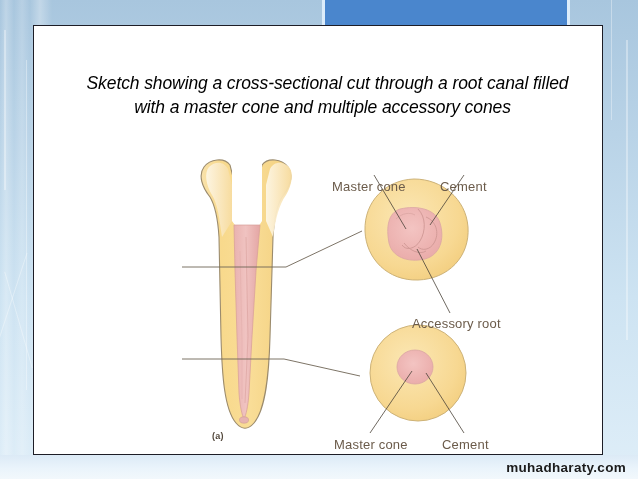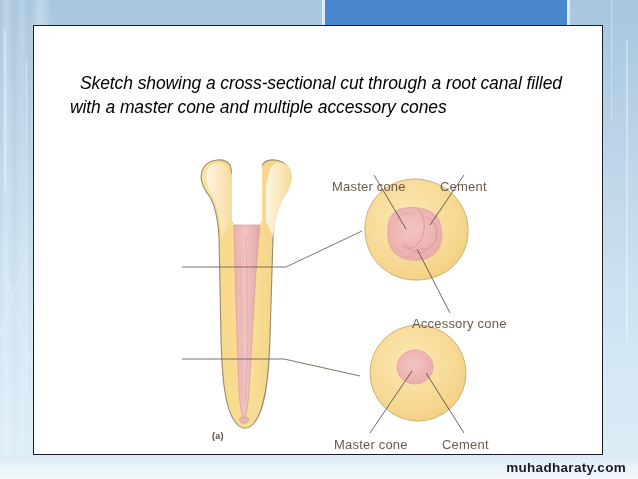--- a/index.html
+++ b/index.html
@@ -74,20 +74,21 @@
     left: 36px;
     top: 45px;
     width: 505px;
     font-size: 17.5px;
     line-height: 1.38;
     font-style: italic;
     color: #000000;
     letter-spacing: -0.1px;
     text-indent: 10px;
     font-family: "Liberation Sans", sans-serif;
+    text-align: center;
   }
 
   
   #figure {
     position: absolute;
     left: 140px;
     top: 125px;
     width: 320px;
     height: 295px;
   }
@@ -262,21 +263,21 @@
           <circle cx="244" cy="222" r="48" fill="url(#sectionOuter)" stroke="#cdb277" stroke-width="1"></circle>
           <ellipse cx="241" cy="216" rx="18" ry="17" fill="url(#sectionInner)" stroke="#dba6a3" stroke-width="0.8"></ellipse>
 
           <line x1="238" y1="220" x2="196" y2="282" stroke="#4a4238" stroke-width="0.8"></line>
           <line x1="252" y1="222" x2="290" y2="282" stroke="#4a4238" stroke-width="0.8"></line>
         </g>
       </svg>
 
       <div class="fig-label" id="label-master-top">Master cone</div>
       <div class="fig-label" id="label-cement-top">Cement</div>
-      <div class="fig-label" id="label-accessory">Accessory cone</div>
+      <div class="fig-label" id="label-accessory">Accessory root</div>
       <div class="fig-label" id="label-master-bot">Master cone</div>
       <div class="fig-label" id="label-cement-bot">Cement</div>
       <div class="fig-label" id="label-figure-a">(a)</div>
 
     </div>
   </div>
 
   <div id="footer-bar">
     <div id="watermark">muhadharaty.com</div>
   </div>

